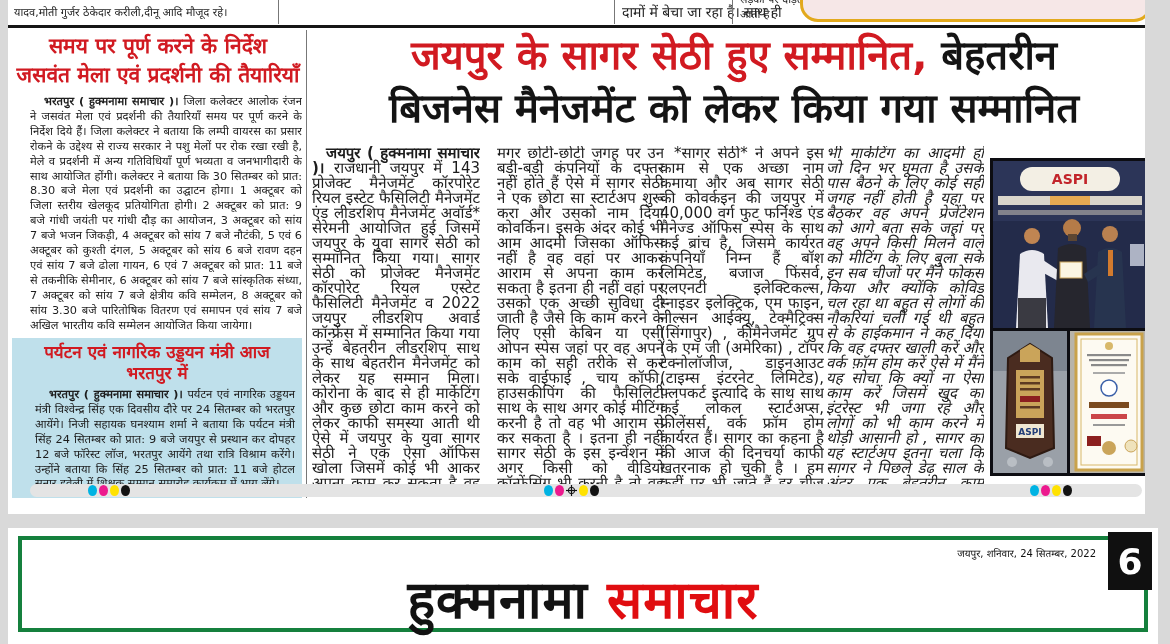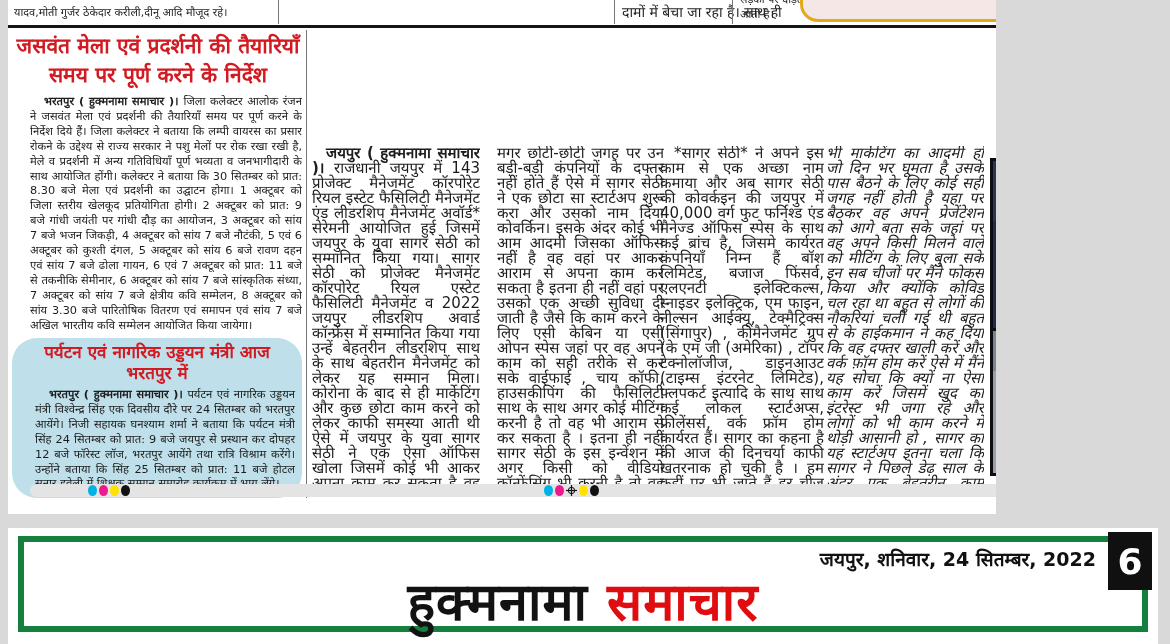--- a/index.html
+++ b/index.html
@@ -10,38 +10,38 @@
   }
   *{box-sizing:border-box;margin:0;padding:0;}
   html,body{width:1170px;height:644px;}
   body{
     background:var(--bg-gray);
     font-family:"DejaVu Sans",sans-serif;
     color:var(--ink);
     position:relative;width:1170px;height:644px;overflow:hidden;
   }
   .paper{position:absolute;background:var(--paper);}
-  #paper1{left:8px;top:0;width:988px;height:514px;overflow:hidden;}
+  #paper1{left:8px;top:0;width:1137px;height:514px;overflow:hidden;}
   #paper2{left:8px;top:528px;width:1150px;height:116px;overflow:hidden;}
 
   
   .strip-frag{position:absolute;font-size:11px;line-height:13px;color:#222;white-space:nowrap;}
   .vrule{position:absolute;width:1px;background:#777;}
   .gold-box{position:absolute;left:792px;top:-18px;width:352px;height:40px;
     border:3.5px solid var(--gold);border-radius:18px;background:#f6e7e7;}
   .rule-black{position:absolute;left:0;top:25px;width:1150px;height:2.5px;background:#151515;}
 
   
   #leftcol{position:absolute;left:6px;top:30px;width:288px;}
   .a1-head{color:var(--headline-red);font-weight:800;font-size:21px;line-height:25px;text-align:center;margin-top:4px;}
   .body-txt{font-size:11.3px;line-height:14.9px;text-align:justify;color:#1d1d1d;margin-left:16px;}
   .body-txt b{font-weight:700;}
   .indent{text-indent:14px;}
   #a1-body{margin-top:7px;height:246px;overflow:hidden;}
-  #a2{position:absolute;left:4px;top:338px;width:290px;height:160px;background:var(--cyan-bg);padding:4px 7px;overflow:hidden;border-radius:25px;}
+  #a2{position:absolute;left:4px;top:338px;width:290px;height:160px;background:var(--cyan-bg);padding:4px 7px;overflow:hidden;}
   .a2-head{color:var(--headline-red);font-weight:800;font-size:17px;line-height:21px;text-align:center;}
   #a2 .body-txt{margin-top:4px;}
   #main-vrule{left:298px;top:30px;height:468px;}
 
   
   #main-head{position:absolute;left:302px;top:28px;width:848px;text-align:center;font-weight:800;}
   #main-head .l1{font-size:40px;line-height:54px;white-space:nowrap;}
   #main-head .l1 .red{color:var(--headline-red);}
   #main-head .l1 .blk,.l2{color:#141414;}
   #main-head .l2{font-size:40px;line-height:52px;white-space:nowrap;}
@@ -56,22 +56,22 @@
   #photo svg{display:block;}
 
   
   #cmyk-bar{position:absolute;left:22px;top:484px;width:1112px;height:13px;border-radius:7px;background:#e4e4e4;}
   .dotgrp{position:absolute;top:1px;display:flex;gap:2px;align-items:center;}
   .dot{width:9px;height:11px;border-radius:50%;}
   .d-c{background:var(--c-cyan);} .d-m{background:var(--c-mag);}
   .d-y{background:var(--c-yel);} .d-k{background:var(--c-blk);}
 
   
-  #mast-box{position:absolute;left:10px;top:8px;width:1130px;height:96px;border:6px solid #15803d;}
-  #footer-date{position:absolute;right:62px;top:18px;font-size:19px;font-weight:700;color:#111;}
+  #mast-box{position:absolute;left:10px;top:8px;width:1130px;height:96px;border:4px solid #15803d;}
+  #footer-date{position:absolute;right:62px;top:18px;font-size:10px;font-weight:400;color:#111;}
   #page-num{position:absolute;right:6px;top:4px;width:44px;height:58px;background:#101010;
     color:#fff;font-size:36px;font-weight:800;display:flex;align-items:center;justify-content:center;}
   #masthead{position:absolute;left:0;right:0;top:22px;text-align:center;font-size:52px;font-weight:800;letter-spacing:1px;}
   #masthead .m-black{color:#121212;} #masthead .m-red{color:var(--mast-red);}
 </style>
 </head>
 <body>
 
 <div class="paper" id="paper1">
 
@@ -79,32 +79,38 @@
   <div class="vrule" style="left:270px;top:0;height:24px;"></div>
   <div class="vrule" style="left:606px;top:0;height:24px;"></div>
   <div class="strip-frag" style="left:614px;top:6px;font-size:14px;">दामों में बेचा जा रहा है। साथ ही</div>
   <div class="vrule" style="left:724px;top:0;height:24px;"></div>
   <div class="strip-frag" style="left:732px;top:-7px;">सड़कों पर दौड़ती हुई</div>
   <div class="strip-frag" style="left:732px;top:8px;">आती है।</div>
   <div class="gold-box"></div>
   <div class="rule-black"></div>
 
   <div id="leftcol">
+    <div class="a1-head">समय पर पूर्ण करने के निर्देश</div>
     <div class="a1-head">जसवंत मेला एवं प्रदर्शनी की तैयारियाँ</div>
-    <div class="a1-head">समय पर पूर्ण करने के निर्देश</div>
     <p class="body-txt indent" id="a1-body"><b>भरतपुर ( हुक्मनामा समाचार )। </b><span>जिला कलेक्टर आलोक रंजन ने जसवंत मेला एवं प्रदर्शनी की तैयारियाँ समय पर पूर्ण करने के निर्देश दिये हैं। जिला कलेक्टर ने बताया कि लम्पी वायरस का प्रसार रोकने के उद्देश्य से राज्य सरकार ने पशु मेलों पर रोक रखा रखी है, मेले व प्रदर्शनी में अन्य गतिविधियाँ पूर्ण भव्यता व जनभागीदारी के साथ आयोजित होंगी। कलेक्टर ने बताया कि 30 सितम्बर को प्रात: 8.30 बजे मेला एवं प्रदर्शनी का उद्घाटन होगा। 1 अक्टूबर को जिला स्तरीय खेलकूद प्रतियोगिता होगी। 2 अक्टूबर को प्रात: 9 बजे गांधी जयंती पर गांधी दौड़ का आयोजन, 3 अक्टूबर को सांय 7 बजे भजन जिकड़ी, 4 अक्टूबर को सांय 7 बजे नौटंकी, 5 एवं 6 अक्टूबर को कुश्ती दंगल, 5 अक्टूबर को सांय 6 बजे रावण दहन एवं सांय 7 बजे ढोला गायन, 6 एवं 7 अक्टूबर को प्रात: 11 बजे से तकनीकि सेमीनार, 6 अक्टूबर को सांय 7 बजे सांस्कृतिक संध्या, 7 अक्टूबर को सांय 7 बजे क्षेत्रीय कवि सम्मेलन, 8 अक्टूबर को सांय 3.30 बजे पारितोषिक वितरण एवं समापन एवं सांय 7 बजे अखिल भारतीय कवि सम्मेलन आयोजित किया जायेगा।</span></p>
   </div>
 
   <div id="a2">
     <div class="a2-head">पर्यटन एवं नागरिक उड्डयन मंत्री आज भरतपुर में</div>
     <p class="body-txt indent"><b>भरतपुर ( हुक्मनामा समाचार )। </b><span>पर्यटन एवं नागरिक उड्डयन मंत्री विश्वेन्द्र सिंह एक दिवसीय दौरे पर 24 सितम्बर को भरतपुर आयेंगे। निजी सहायक घनश्याम शर्मा ने बताया कि पर्यटन मंत्री सिंह 24 सितम्बर को प्रात: 9 बजे जयपुर से प्रस्थान कर दोपहर 12 बजे फॉरेस्ट लॉज, भरतपुर आयेंगे तथा रात्रि विश्राम करेंगे। उन्होंने बताया कि सिंह 25 सितम्बर को प्रात: 11 बजे होटल सुनार हवेली में शिक्षक सम्मान समारोह कार्यक्रम में भाग लेंगे।</span></p>
   </div>
 
   <div class="vrule" id="main-vrule"></div>
 
+  <div id="main-head">
+    <div class="l1">
+      <span class="red">जयपुर के सागर सेठी हुए सम्मानित,</span><span class="blk"> बेहतरीन</span>
+    </div>
+    <div class="l2">बिजनेस मैनेजमेंट को लेकर किया गया सम्मानित</div>
+  </div>
 
   <p class="mcol indent" id="mcol1"><b>जयपुर ( हुक्मनामा समाचार )। </b><span>राजधानी जयपुर में 143 प्रोजेक्ट मैनेजमेंट कॉरपोरेट रियल इस्टेट फैसिलिटी मैनेजमेंट एंड लीडरशिप मैनेजमेंट अवॉर्ड* सेरेमनी आयोजित हुई जिसमें जयपुर के युवा सागर सेठी को सम्मानित किया गया। सागर सेठी को प्रोजेक्ट मैनेजमेंट कॉरपोरेट रियल एस्टेट फैसिलिटी मैनेजमेंट व 2022 जयपुर लीडरशिप अवार्ड कॉन्फ्रेंस में सम्मानित किया गया उन्हें बेहतरीन लीडरशिप साथ के साथ बेहतरीन मैनेजमेंट को लेकर यह सम्मान मिला। कोरोना के बाद से ही मार्केटिंग और कुछ छोटा काम करने को लेकर काफी समस्या आती थी ऐसे में जयपुर के युवा सागर सेठी ने एक ऐसा ऑफिस खोला जिसमें कोई भी आकर अपना काम कर सकता है वह भी बेहद कम रुपए देकर जैसा कि हम देखते हैं की मल्टी नेशनल कंपनियों के फेंचाइजी हर जगह होती है</span></p>
   <p class="mcol" id="mcol2"><span>मगर छोटी-छोटी जगह पर उन बड़ी-बड़ी कंपनियों के दफ्तर नहीं होते हैं ऐसे में सागर सेठी ने एक छोटा सा स्टार्टअप शुरू करा और उसको नाम दिया कोवर्किन। इसके अंदर कोई भी आम आदमी जिसका ऑफिस नहीं है वह वहां पर आकर आराम से अपना काम कर सकता है इतना ही नहीं वहां पर उसको एक अच्छी सुविधा दी जाती है जैसे कि काम करने के लिए एसी केबिन या एसी ओपन स्पेस जहां पर वह अपने काम को सही तरीके से कर सके वाईफाई , चाय कॉफी, हाउसकीपिंग की फैसिलिटी साथ के साथ अगर कोई मीटिंग करनी है तो वह भी आराम से कर सकता है । इतना ही नहीं सागर सेठी के इस इन्वेंशन में अगर किसी को वीडियो कॉन्फ्रेंसिंग भी करनी है तो वह भी आराम से छोटी सी अमाउंट देके कर सकता है और कोई भी आदमी वहां से ऑपरेट भी कर सकता है।</span></p>
   <p class="mcol indent" id="mcol3"><span>*सागर सेठी* ने अपने इस काम से एक अच्छा नाम कमाया और अब सागर सेठी की कोवर्कइन की जयपुर में 40,000 वर्ग फुट फर्निश्ड एंड मैनेज्ड ऑफिस स्पेस के साथ कई ब्रांच है, जिसमे कार्यरत कंपनियाँ निम्न हैं बॉश लिमिटेड, बजाज फिंसर्व, एलएनटी इलेक्टिकल्स, स्नाइडर इलेक्ट्रिक, एम फाइन, नील्सन आईक्यू, टेक्मैट्रिक्स (सिंगापुर) , कीमैनेजमेंट ग्रुप (के एम जी (अमेरिका) , टॉपर टेक्नोलॉजीज, डाइनआउट (टाइम्स इंटरनेट लिमिटेड), फ़्लपकर्ट इत्यादि के साथ साथ कई लोकल स्टार्टअप्स, फ्रीलेंसर्स, वर्क फ्रॉम होम कार्यरत हैं। सागर का कहना है की आज की दिनचर्या काफी खतरनाक हो चुकी है । हम कहीं पर भी जाते हैं हर चीज की समस्या आती है मगर उसका समाधान होना जरूरी है उनका कहना है कि को वर्किन के अंदर आराम से कोई</span></p>
   <p class="mcol" id="mcol4"><span>भी मार्केटिंग का आदमी हो जो दिन भर घूमता है उसके पास बैठने के लिए कोई सही जगह नहीं होती है यहा पर बैठकर वह अपने प्रेजेंटेशन को आगे बता सके जहां पर वह अपने किसी मिलने वाले को मीटिंग के लिए बुला सके इन सब चीजों पर मैंने फोकस किया और क्योंकि कोविड चल रहा था बहुत से लोगों की नौकरियां चली गई थी बहुत से के हाईकमान ने कह दिया कि वह दफ्तर खाली करें और वर्क फ़ॉम होम करें ऐसे में मैंने यह सोचा कि क्यों ना ऐसा काम करें जिसमें खुद का इंटरेस्ट भी जगा रहे और लोगों को भी काम करने में थोड़ी आसानी हो , सागर का यह स्टार्टअप इतना चला कि सागर ने पिछले डेढ़ साल के अंदर एक बेहतरीन काम करके दिखाया है सागर ने उन सब का श्रेय अपनी पत्नी व समस्त घर वालों को दिया है उनकी मदद से ही सागर ने को वर्किंग को आगे बढ़ाया है।</span></p>
 
   <div id="photo">
     <svg width="160" height="318" viewBox="0 0 160 318" xmlns="http://www.w3.org/2000/svg">
       <rect x="0" y="0" width="160" height="318" fill="#0d0d12"></rect>
 

